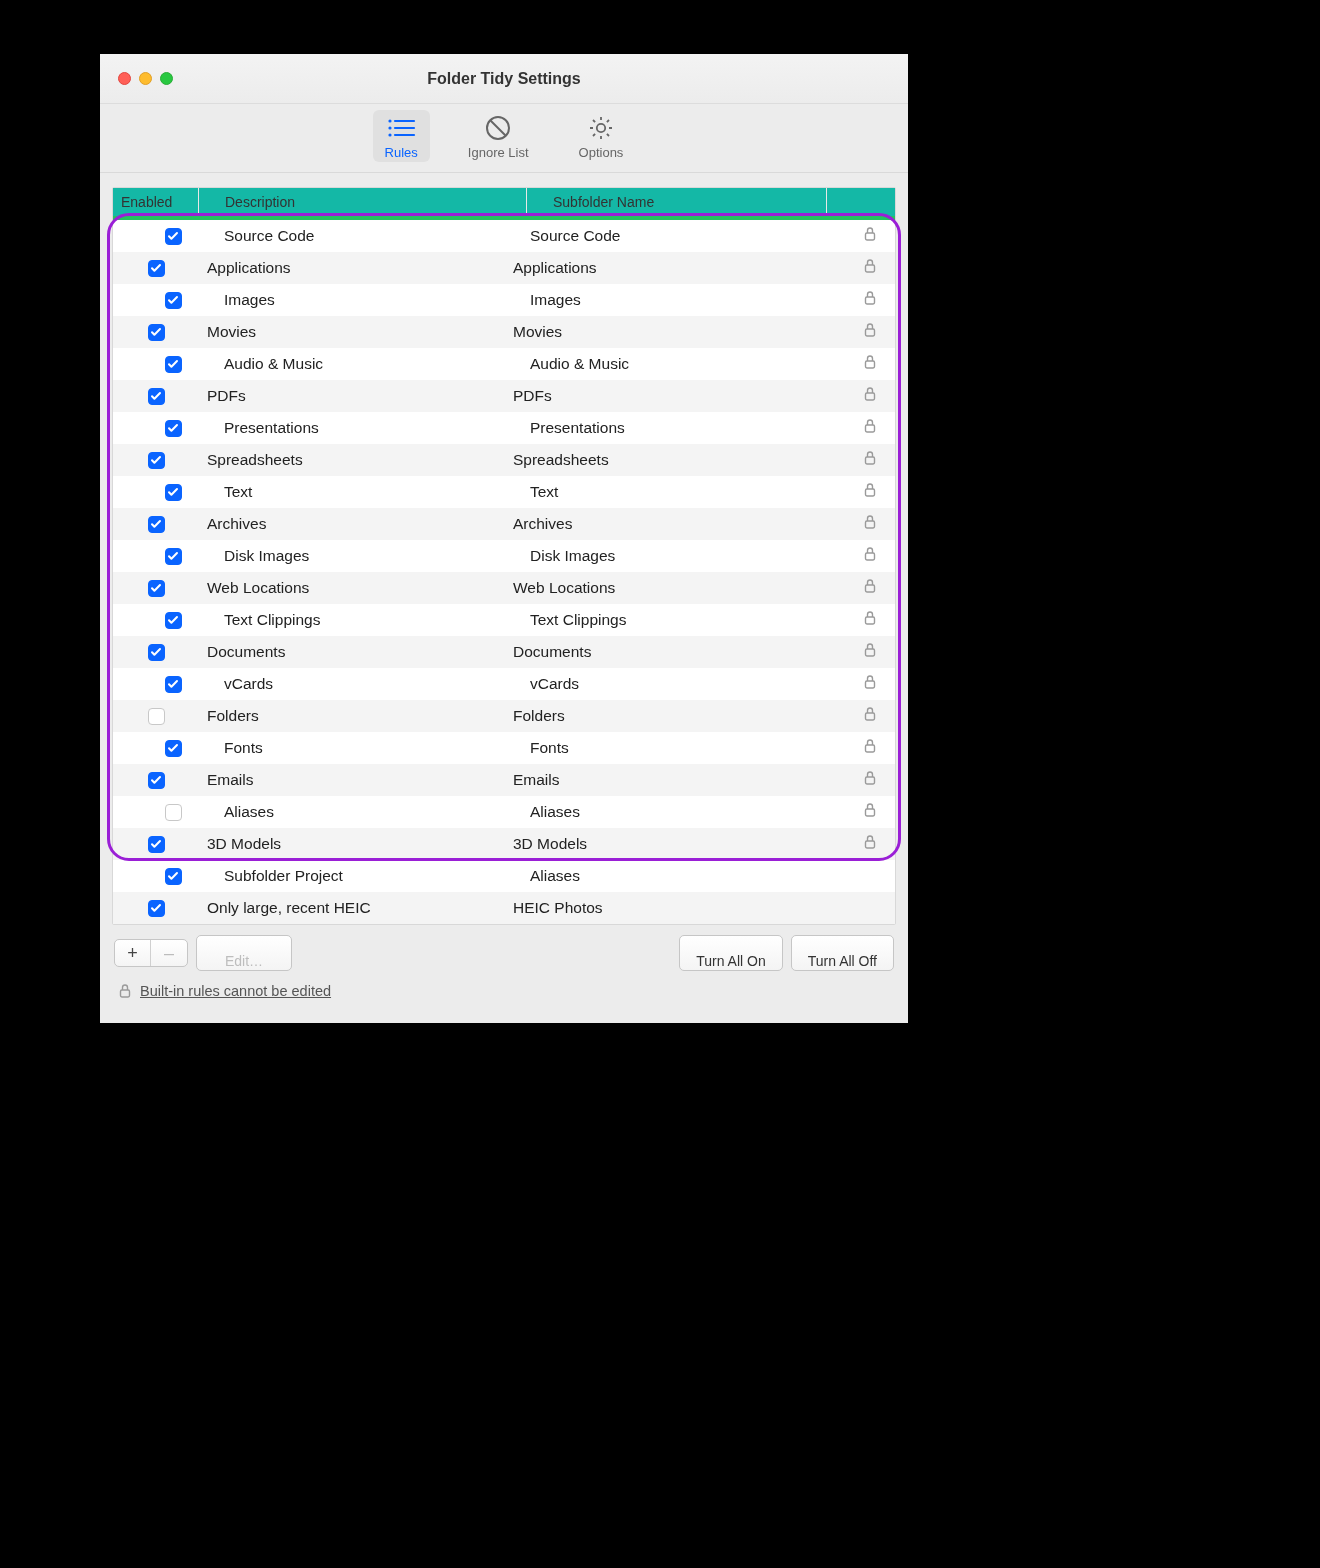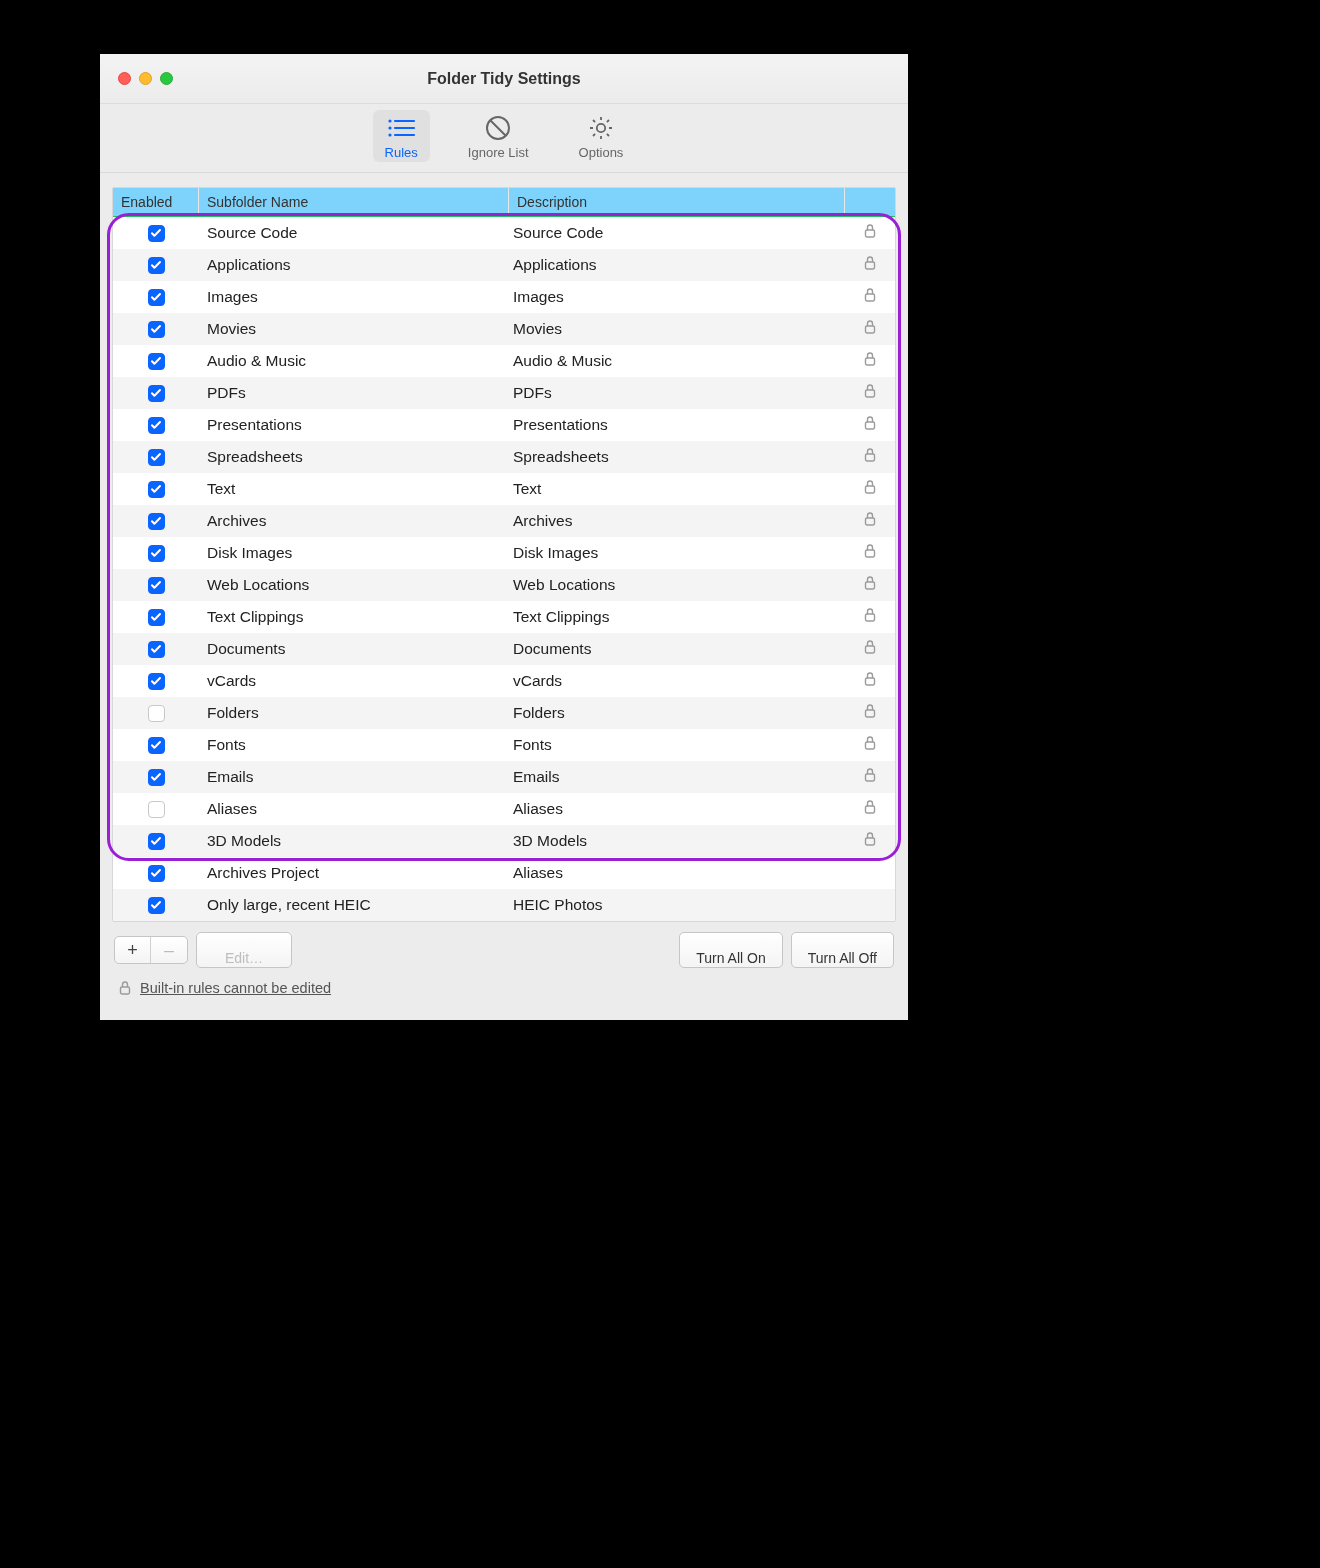--- a/index.html
+++ b/index.html
@@ -77,38 +77,39 @@
     background: #fff;
     border: 1px solid #d8d8d8;
     border-radius: 2px;
     position: relative;
   }
   .thead {
     display: grid;
     grid-template-columns: 86px 310px 1fr 50px;
     font-size: 14px;
     color: #333;
-    border-bottom: 1px solid #22c55e;
-    background: #7dd3fc;
+    border-bottom: 4px solid #22c55e;
+    background: #14b8a6;
+    gap: 18px;
   }
   .thead > div {
     padding: 6px 8px;
     border-right: 1px solid #e8e8e8;
   }
   .thead > div:last-child { border-right: none; }
   .tbody { }
   .row {
     display: grid;
     grid-template-columns: 86px 310px 1fr 50px;
     align-items: center;
     font-size: 15.5px;
     color: #222;
     height: 32px;
   }
-  .row.even { background: #fff; }
+  .row.even { background: #fff; margin-left: 17px; }
   .row.odd { background: #f4f4f4; }
   .cell-enabled { display:flex; justify-content:center; align-items:center; }
   .cell-desc { padding-left: 8px; }
   .cell-sub { padding-left: 4px; }
   .cell-lock { display:flex; justify-content:center; align-items:center; color: #9a9a9a; }
   .chk {
     width: 17px; height: 17px; border-radius: 4px;
     display: inline-flex; align-items: center; justify-content: center;
     background: #fff; border: 1px solid #c8c8c8;
   }
@@ -212,22 +213,22 @@
         </svg>
       </div>
       <div class="tlabel">Options</div>
     </div>
   </div>
 
   <div class="content">
     <div class="table-wrap" style="position:relative;">
       <div class="thead">
         <div>Enabled</div>
+        <div>Description</div>
         <div>Subfolder Name</div>
-        <div>Description</div>
         <div></div>
       </div>
       <div class="tbody" id="tbody">
           <div class="row even">
             <div class="cell-enabled">
               <span class="chk checked">
                 <svg width="12" height="12" viewBox="0 0 12 12">
                   <path d="M2 6.2l2.4 2.6L10 3" stroke="#fff" stroke-width="2" fill="none" stroke-linecap="round" stroke-linejoin="round"></path>
                 </svg>
               </span>
@@ -557,21 +558,21 @@
             </div>
           </div>
           <div class="row even">
             <div class="cell-enabled">
               <span class="chk checked">
                 <svg width="12" height="12" viewBox="0 0 12 12">
                   <path d="M2 6.2l2.4 2.6L10 3" stroke="#fff" stroke-width="2" fill="none" stroke-linecap="round" stroke-linejoin="round"></path>
                 </svg>
               </span>
             </div>
-            <div class="cell-desc">Archives Project</div>
+            <div class="cell-desc">Subfolder Project</div>
             <div class="cell-sub">Aliases</div>
             <div class="cell-lock"></div>
           </div>
           <div class="row odd">
             <div class="cell-enabled">
               <span class="chk checked">
                 <svg width="12" height="12" viewBox="0 0 12 12">
                   <path d="M2 6.2l2.4 2.6L10 3" stroke="#fff" stroke-width="2" fill="none" stroke-linecap="round" stroke-linejoin="round"></path>
                 </svg>
               </span>

